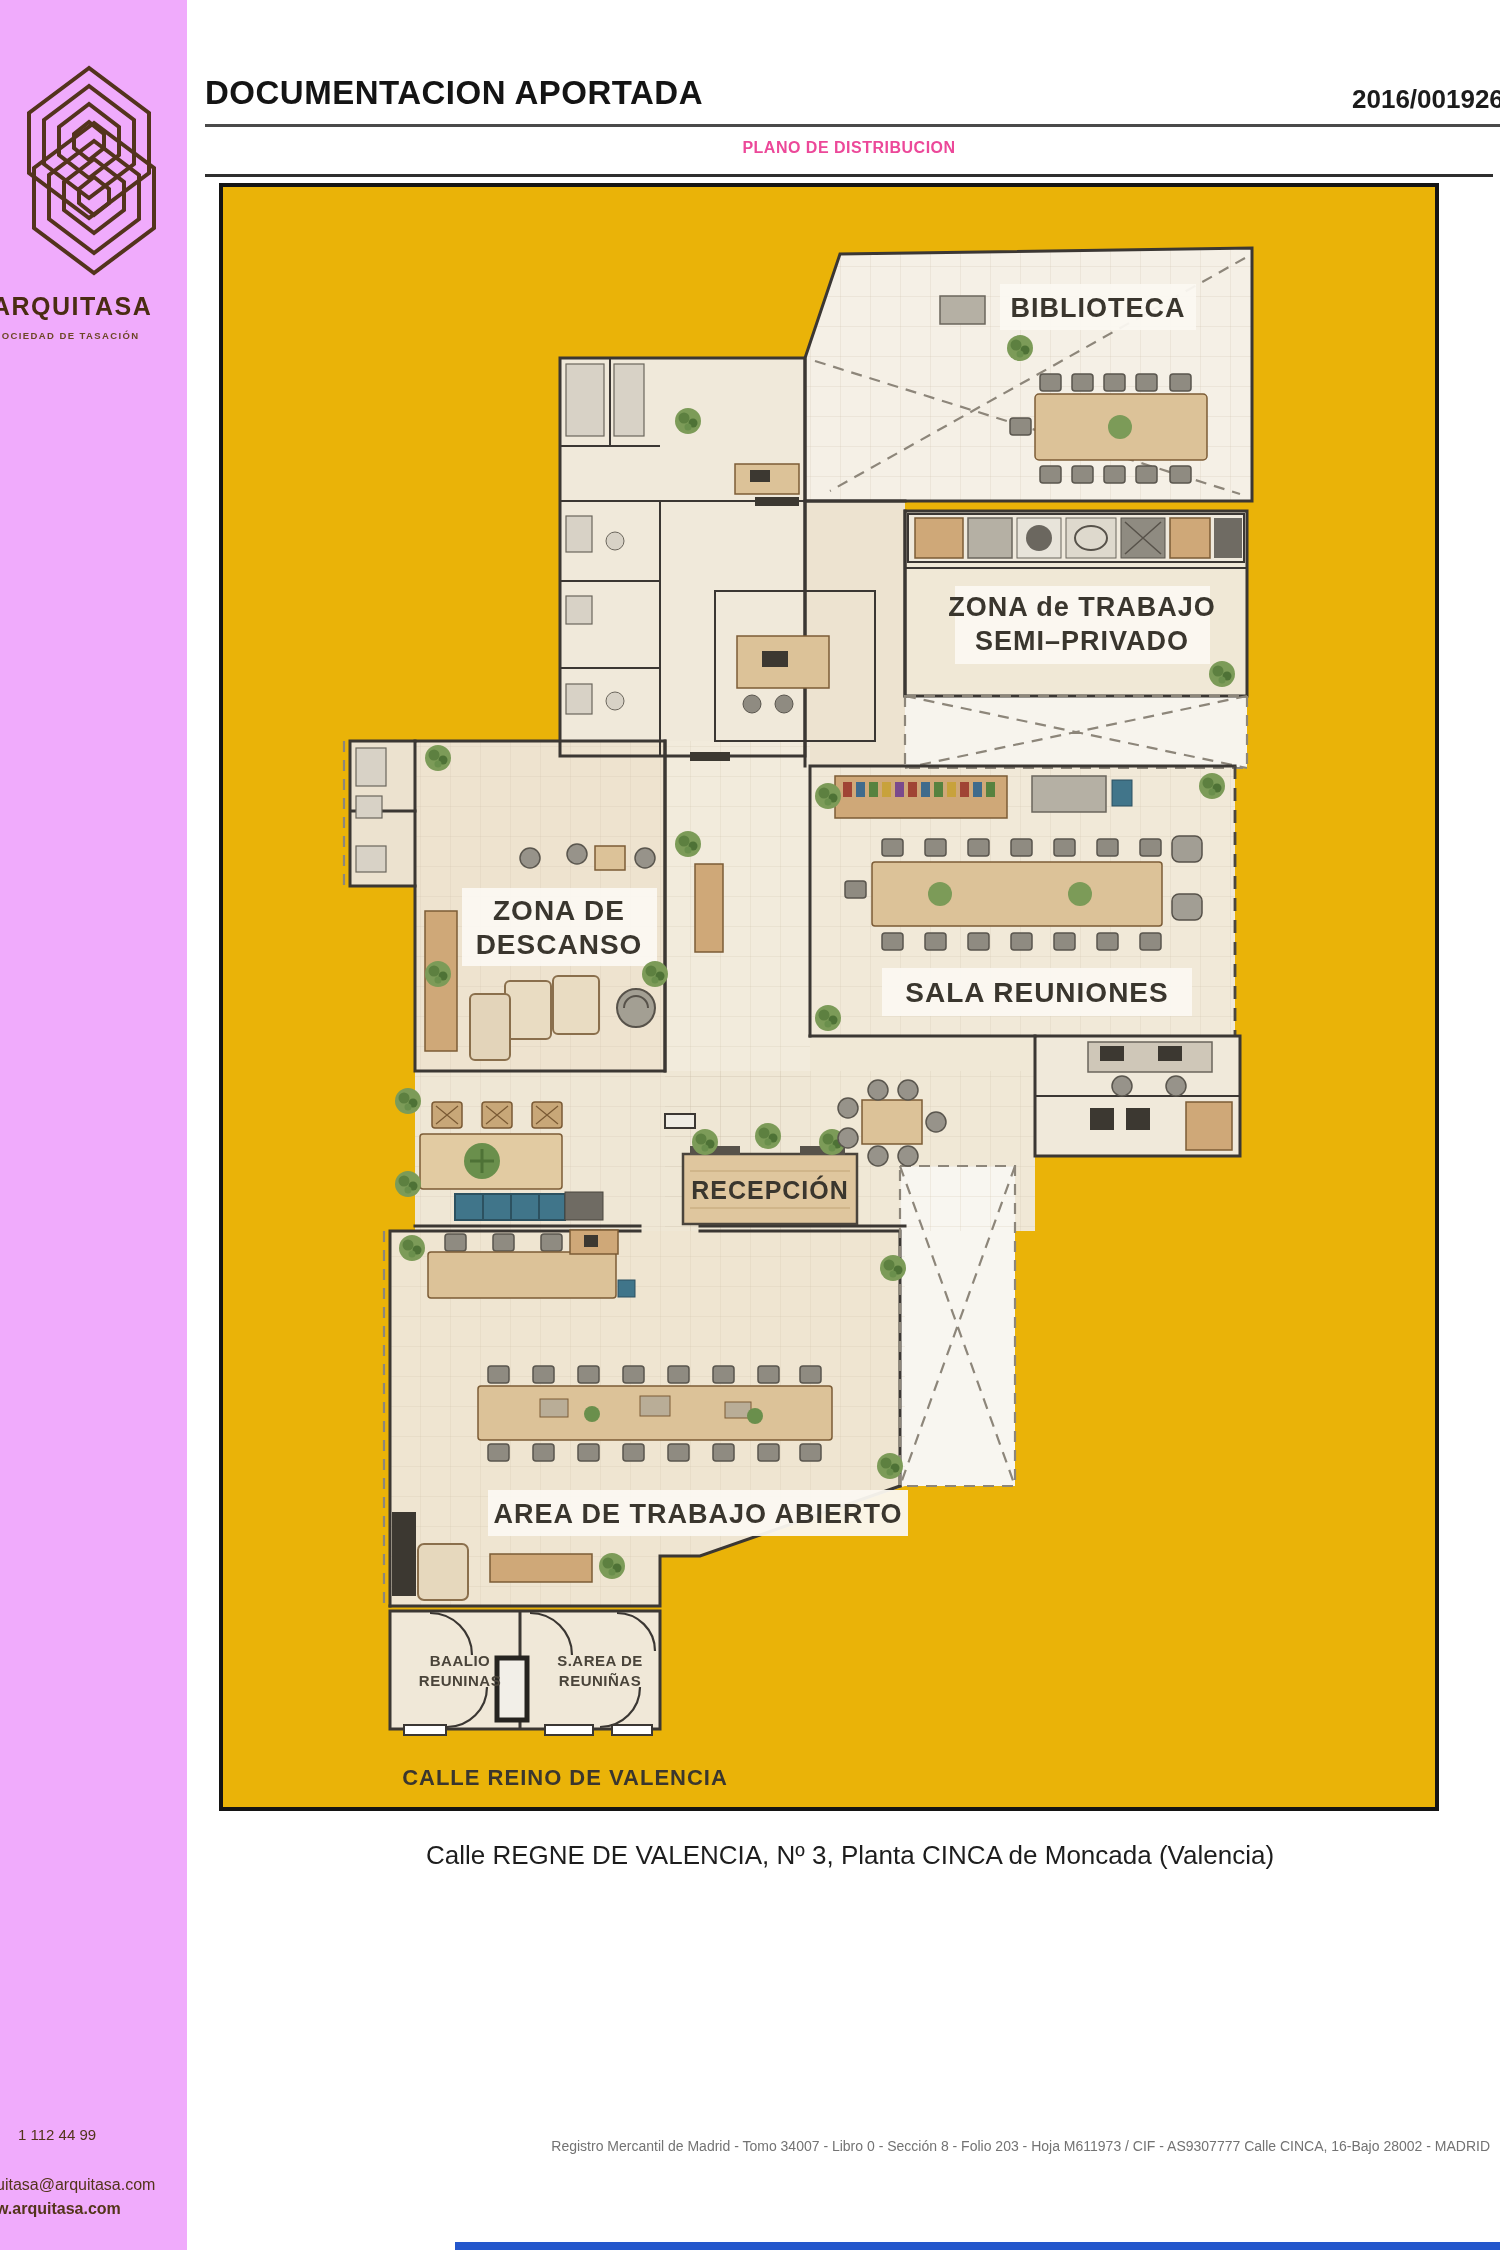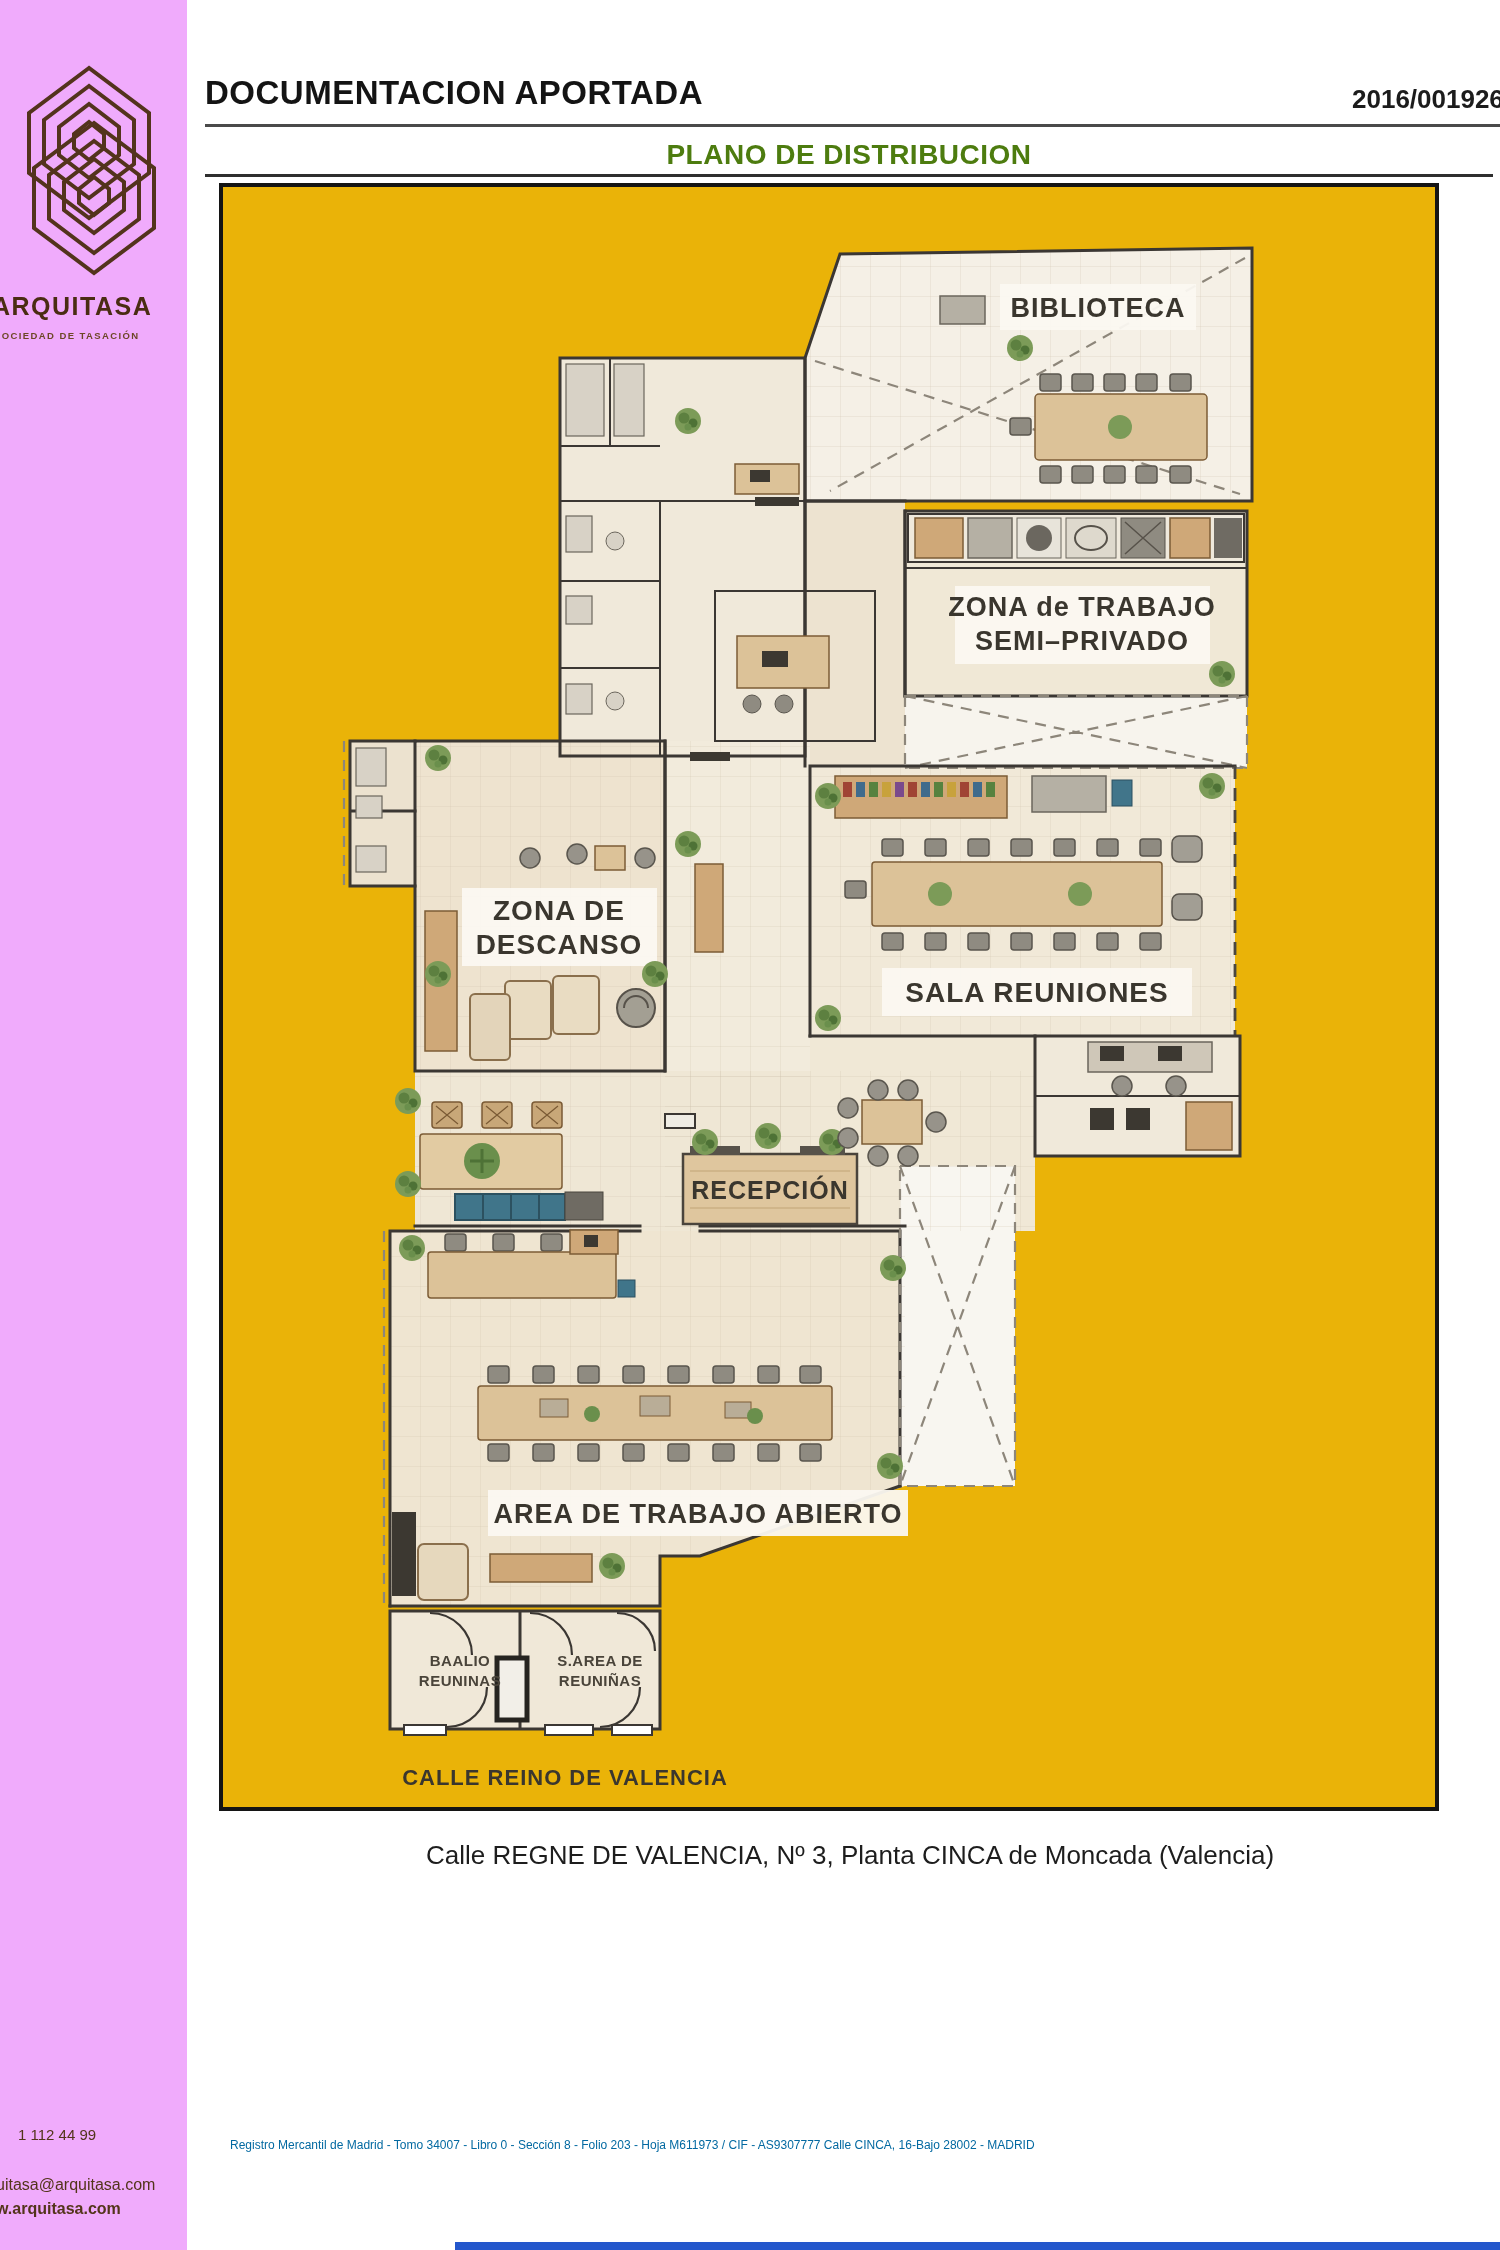--- a/index.html
+++ b/index.html
@@ -10,27 +10,27 @@
   .sidebar{position:absolute;left:0;top:0;width:187px;height:2250px;background:#f0abfc;}
   .brand{position:absolute;left:-8px;top:292px;width:200px;font-size:25px;font-weight:bold;
          letter-spacing:1.5px;color:#4a2c12;}
   .brandsub{position:absolute;left:-6px;top:330px;width:210px;font-size:9.5px;letter-spacing:1.4px;
             color:#6d4726;font-weight:bold;}
   .contact{position:absolute;color:#53341a;}
   
   .title{position:absolute;left:205px;top:74px;font-size:33px;font-weight:bold;color:#141414;letter-spacing:.5px;}
   .casenum{position:absolute;left:1352px;top:84px;font-size:26px;font-weight:bold;color:#1c1c1c;white-space:nowrap;}
   .rule1{position:absolute;left:205px;top:124px;width:1295px;height:3px;background:#4a4a4a;}
-  .subtitle{position:absolute;left:205px;top:139px;width:1288px;text-align:center;font-size:28px;
-            font-weight:bold;color:#4d7c0f;letter-spacing:.5px;}
+  .subtitle{position:absolute;left:205px;top:139px;width:1288px;text-align:center;font-size:16px;
+            font-weight:bold;color:#ec4899;letter-spacing:.5px;}
   .rule2{position:absolute;left:205px;top:174px;width:1288px;height:3px;background:#2e2e2e;}
   .planbox{position:absolute;left:219px;top:183px;width:1212px;height:1620px;border:4px solid #141414;
            background:#eab308;box-sizing:content-box;}
   .caption{position:absolute;left:240px;top:1840px;width:1220px;text-align:center;font-size:26px;color:#1d1d1d;}
-  .foot1{position:absolute;left:230px;top:2138px;width:1260px;text-align:left;font-size:12px;color:#0369a1;}
+  .foot1{position:absolute;left:230px;top:2138px;width:1260px;text-align:right;font-size:14px;color:#737373;}
   .foot2{position:absolute;left:230px;top:2158px;width:1260px;text-align:center;font-size:14px;color:#3c3c38;font-weight:bold;}
   .bluebar{position:absolute;left:455px;top:2242px;width:1045px;height:8px;background:#2457cc;}
   
   .w{fill:none;stroke:#3b3733;stroke-width:3;stroke-linecap:square}
   .w2{fill:none;stroke:#3b3733;stroke-width:2}
   .wd{fill:none;stroke:#8d867a;stroke-width:2.2;stroke-dasharray:11 8}
   .wdd{fill:none;stroke:#4a463f;stroke-width:2.8;stroke-dasharray:13 9}
   .door{fill:none;stroke:#3b3733;stroke-width:2.2}
   .wood{fill:#dcc298;stroke:#7c5c36;stroke-width:1.5}
   .wood2{fill:#cfa878;stroke:#7c5c36;stroke-width:1.5}

